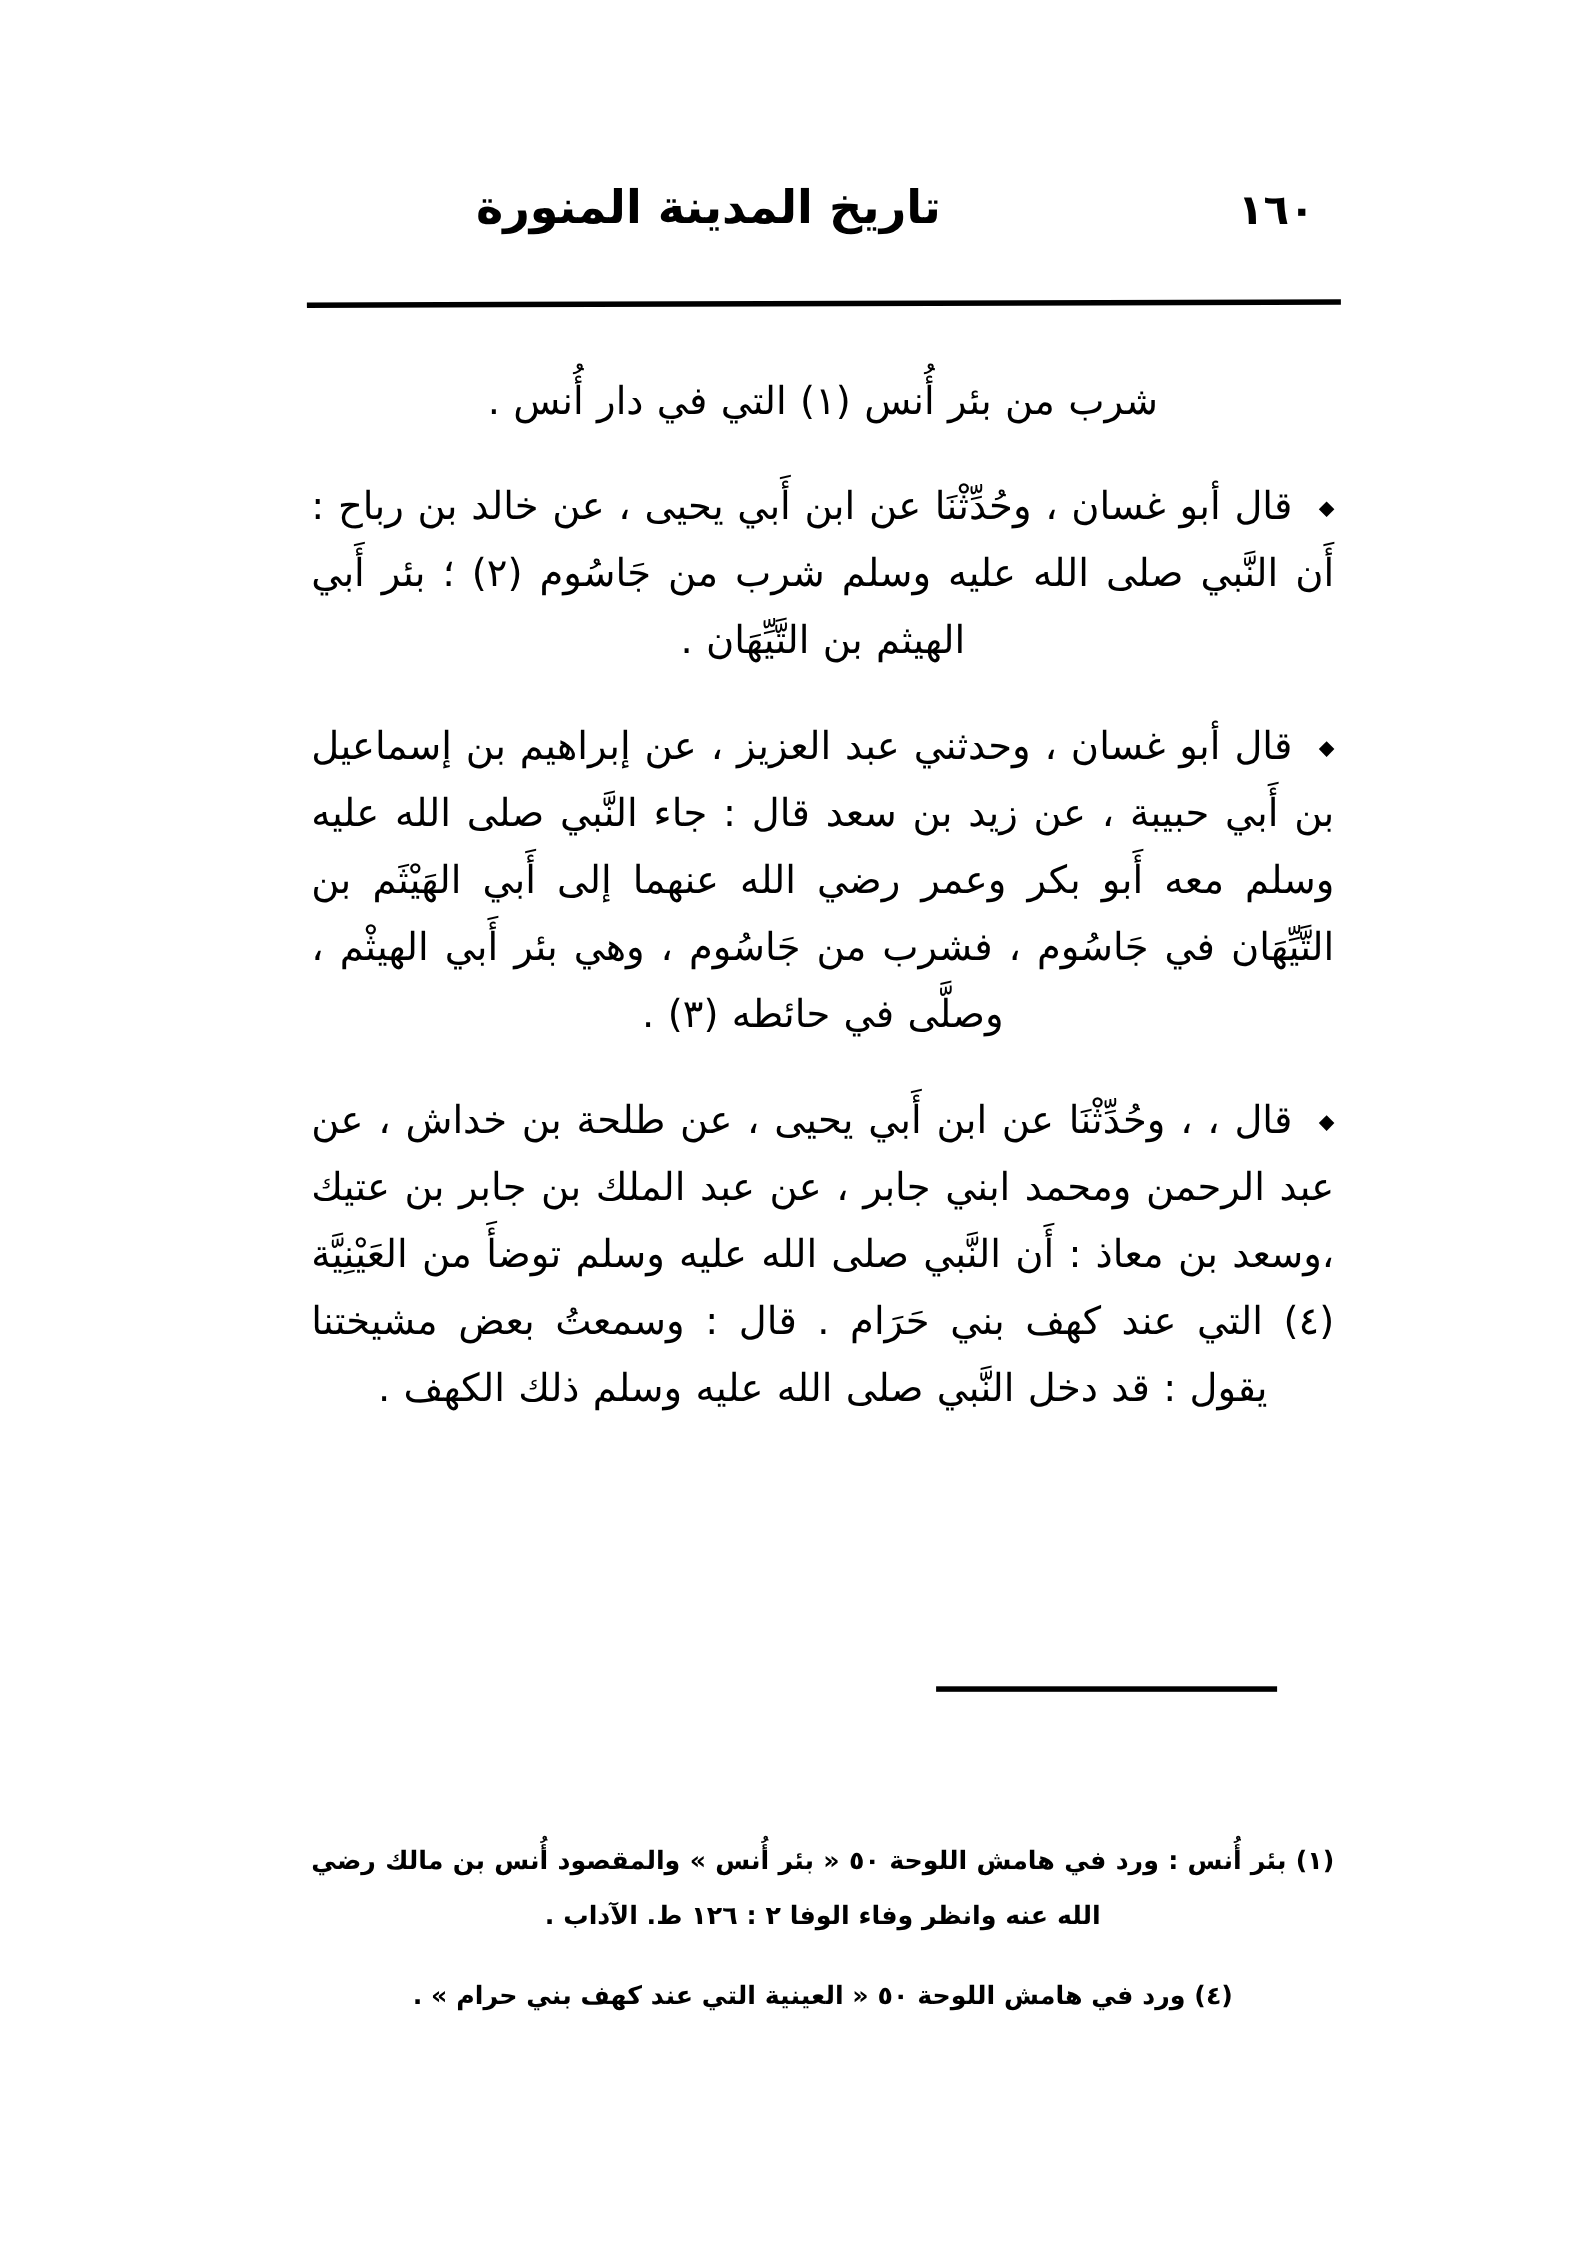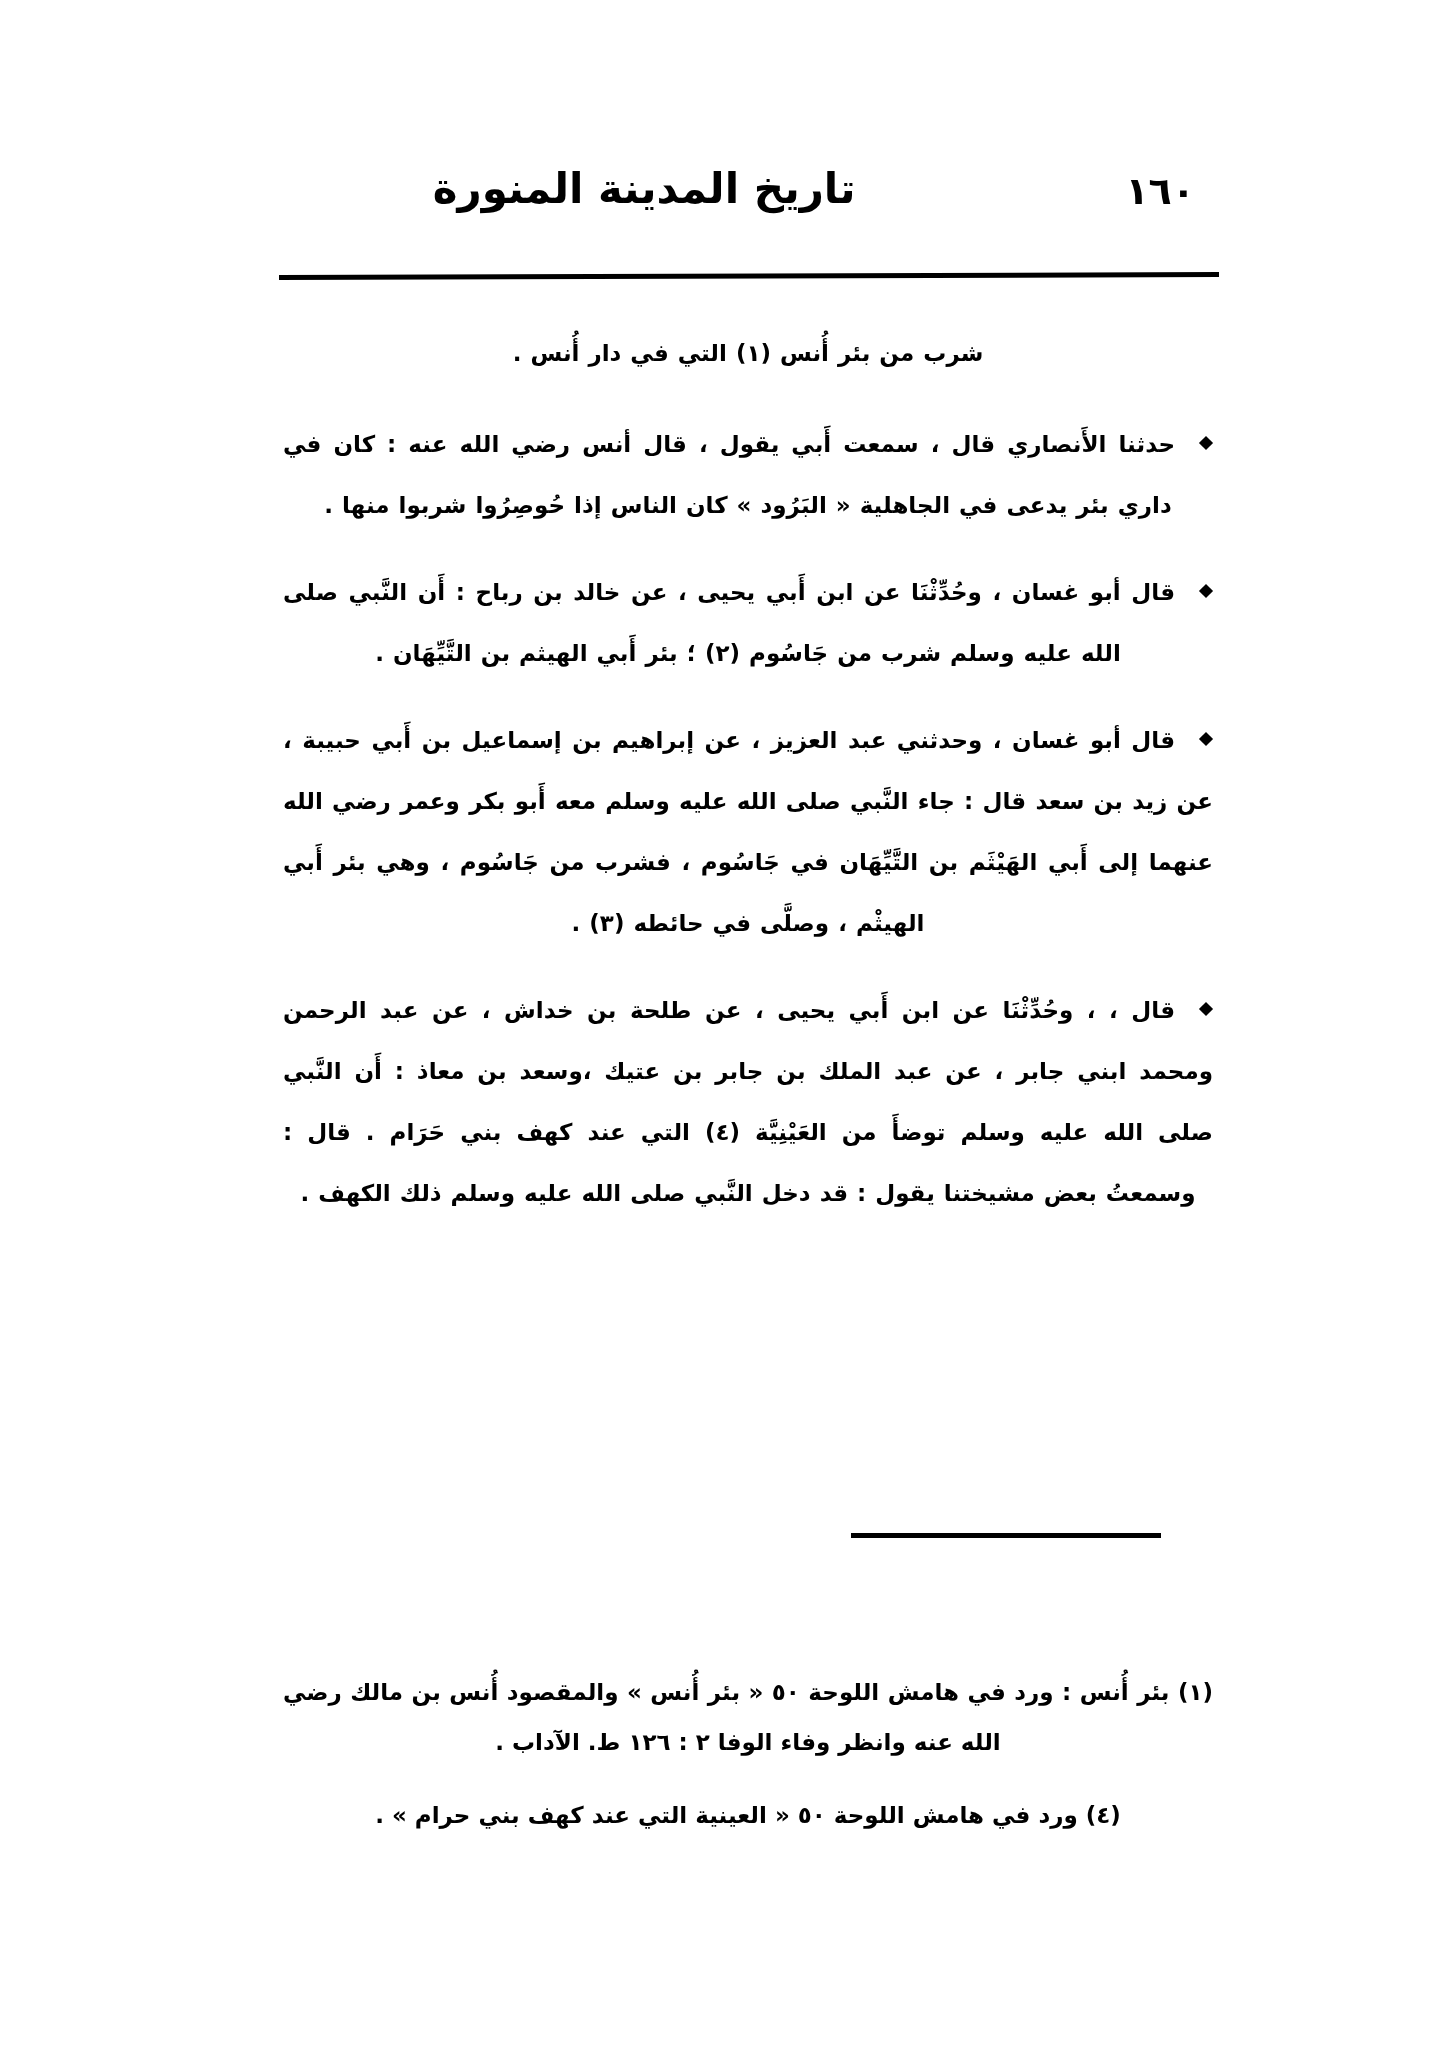--- a/index.html
+++ b/index.html
@@ -65,22 +65,22 @@
   .body-block {
     position: absolute;
     top: 300px;
     right: 238px;
     width: 930px;
   }
 
   .para {
     position: relative;
     font-family: "DejaVu Sans", sans-serif;
-    font-size: 23px;
-    font-weight: 700;
+    font-size: 35px;
+    font-weight: 400;
     line-height: 61px;
     text-align: justify;
     text-align-last: center;
     word-spacing: 1px;
     margin-bottom: 26px;
     direction: rtl;
   }
 
   .para.first {
     text-align-last: center;
@@ -141,23 +141,20 @@
     <span class="header-title">تاريخ المدينة المنورة</span>
   </div>
   <div class="header-rule"></div>
 
   <div class="body-block">
 
     <p class="para first">
       <span>شرب من بئر أُنس (١) التي في دار أُنس .</span>
     </p>
 
-    <p class="para">
-      <span class="bullet"></span><span>حدثنا الأَنصاري قال ، سمعت أَبي يقول ، قال أنس رضي الله عنه : كان في داري بئر يدعى في الجاهلية « البَرُود » كان الناس إذا حُوصِرُوا شربوا منها .</span>
-    </p>
 
     <p class="para">
       <span class="bullet"></span><span>قال أبو غسان ، وحُدِّثْنَا عن ابن أَبي يحيى ، عن خالد بن رباح : أَن النَّبي صلى الله عليه وسلم شرب من جَاسُوم (٢) ؛ بئر أَبي الهيثم بن التَّيِّهَان .</span>
     </p>
 
     <p class="para">
       <span class="bullet"></span><span>قال أبو غسان ، وحدثني عبد العزيز ، عن إبراهيم بن إسماعيل بن أَبي حبيبة ، عن زيد بن سعد قال : جاء النَّبي صلى الله عليه وسلم معه أَبو بكر وعمر رضي الله عنهما إلى أَبي الهَيْثَم بن التَّيِّهَان في جَاسُوم ، فشرب من جَاسُوم ، وهي بئر أَبي الهيثْم ، وصلَّى في حائطه (٣) .</span>
     </p>
 
     <p class="para">

